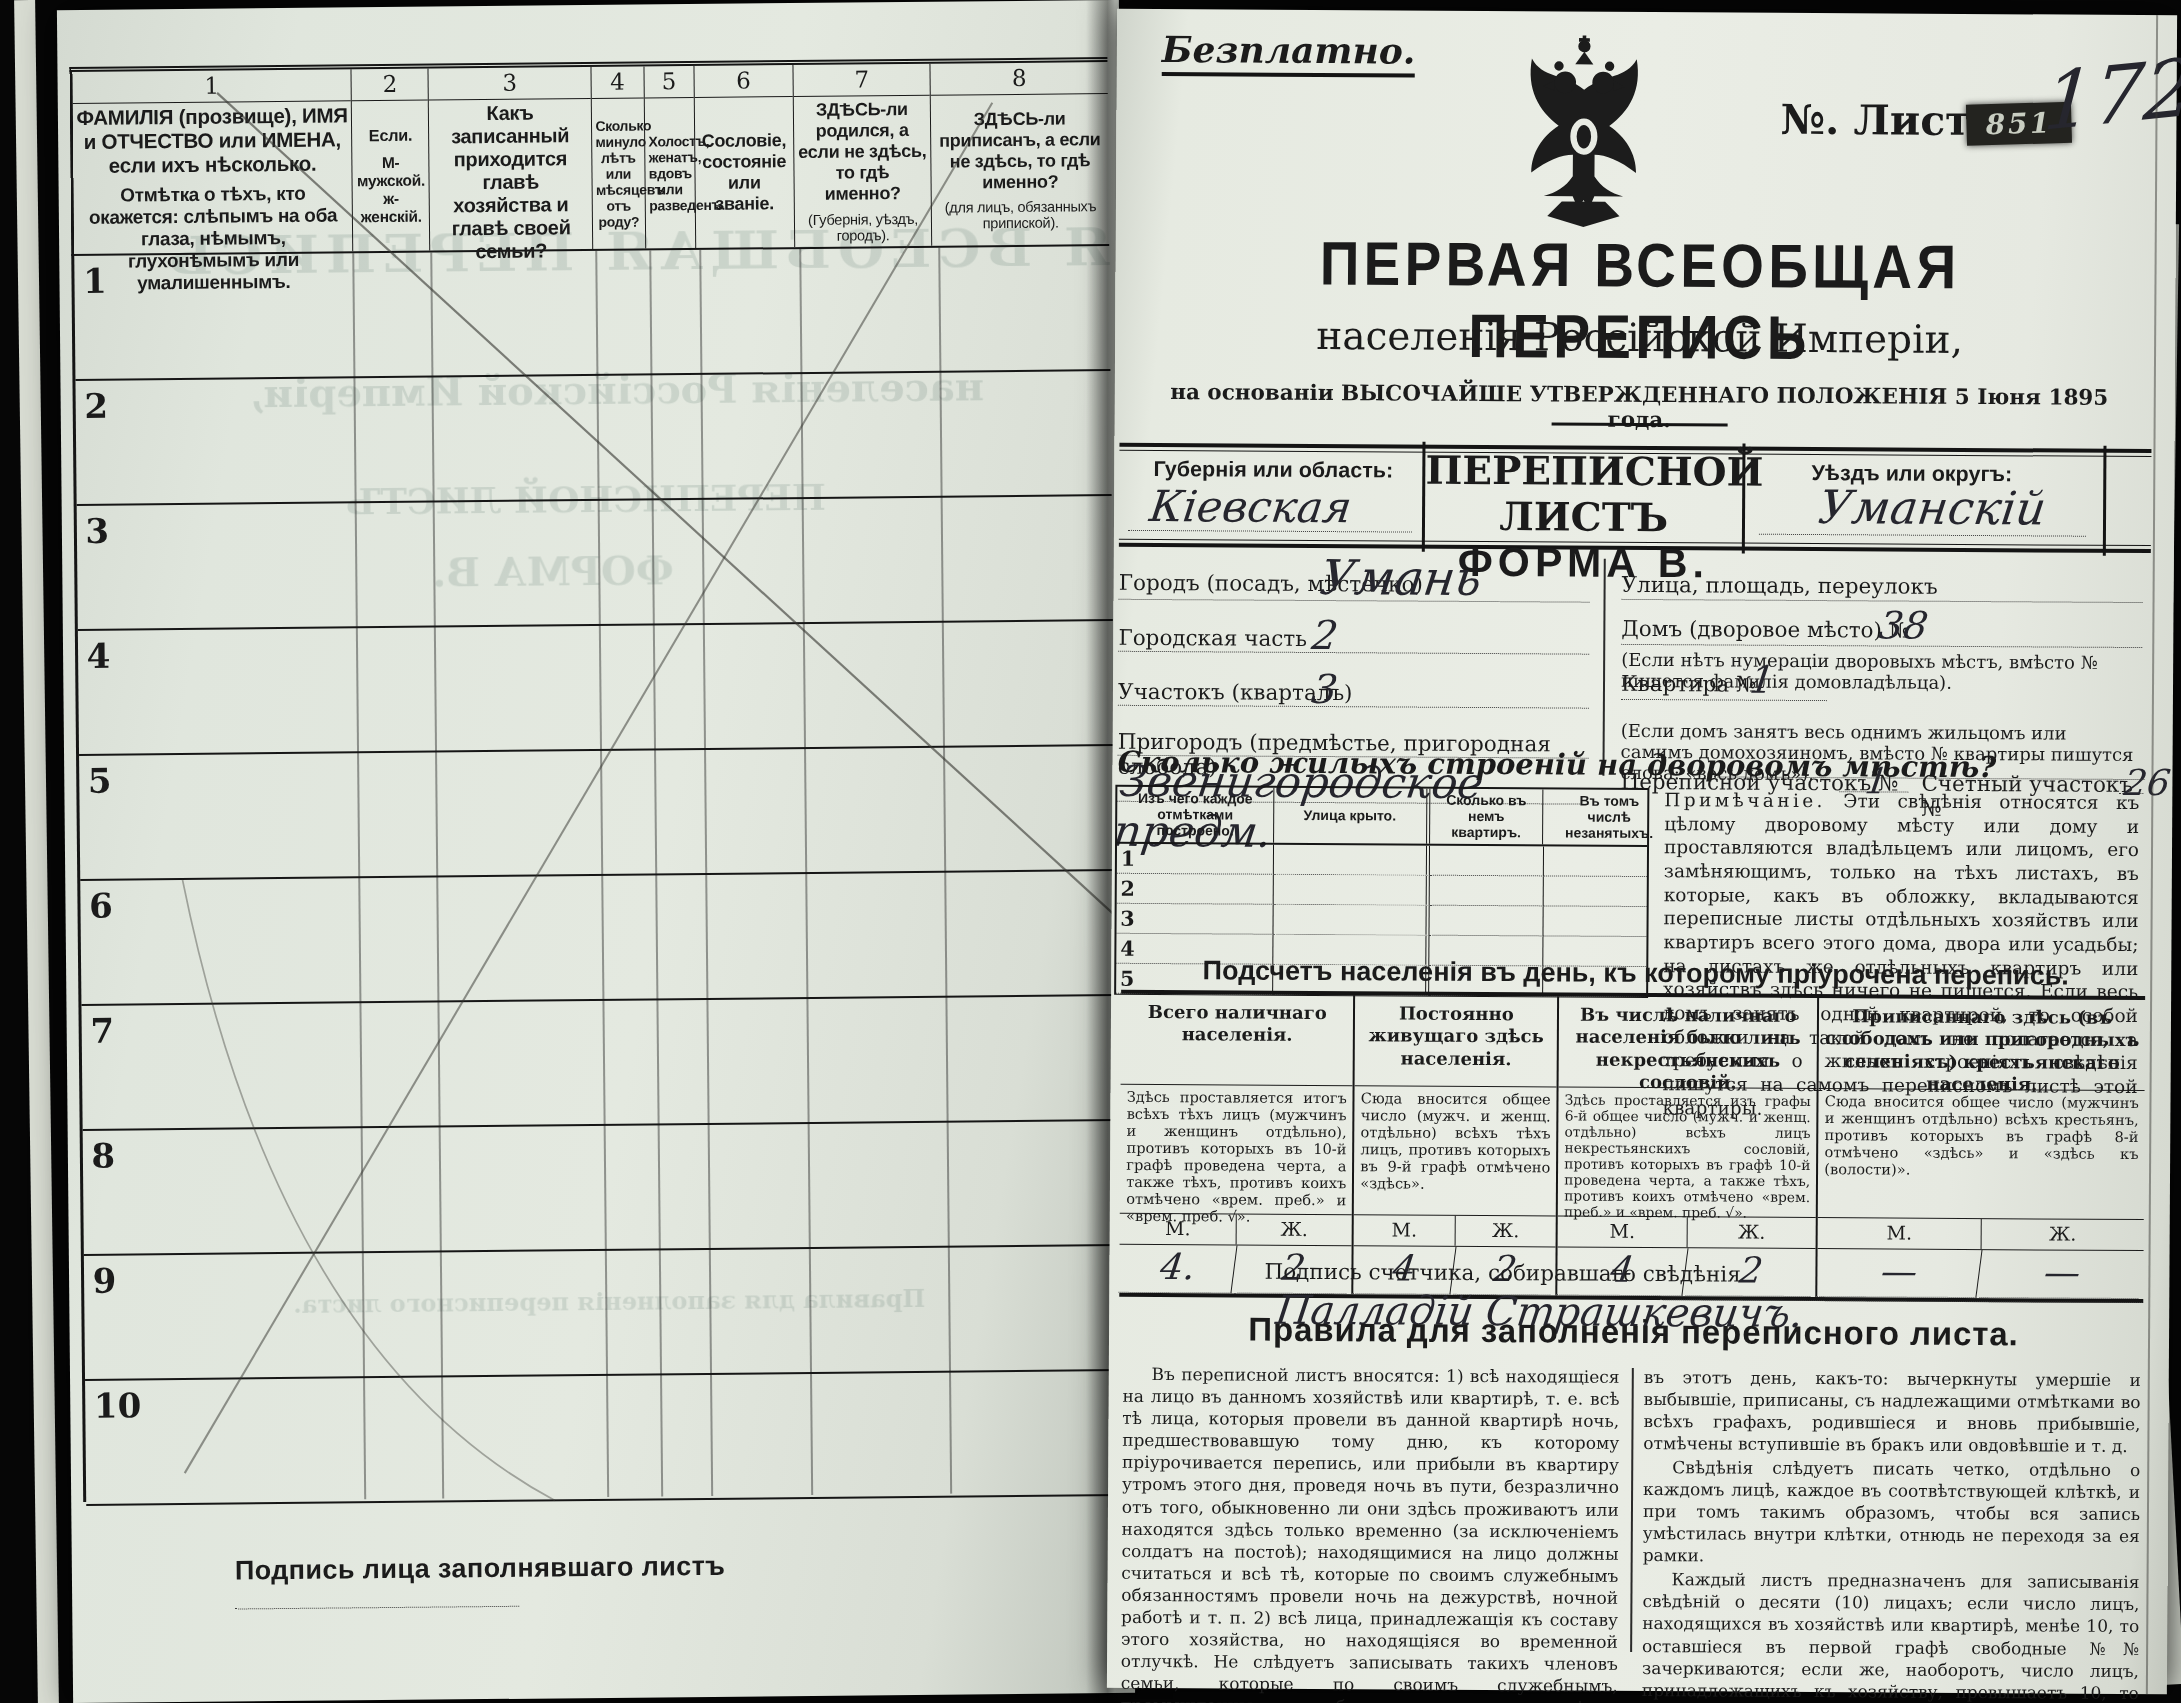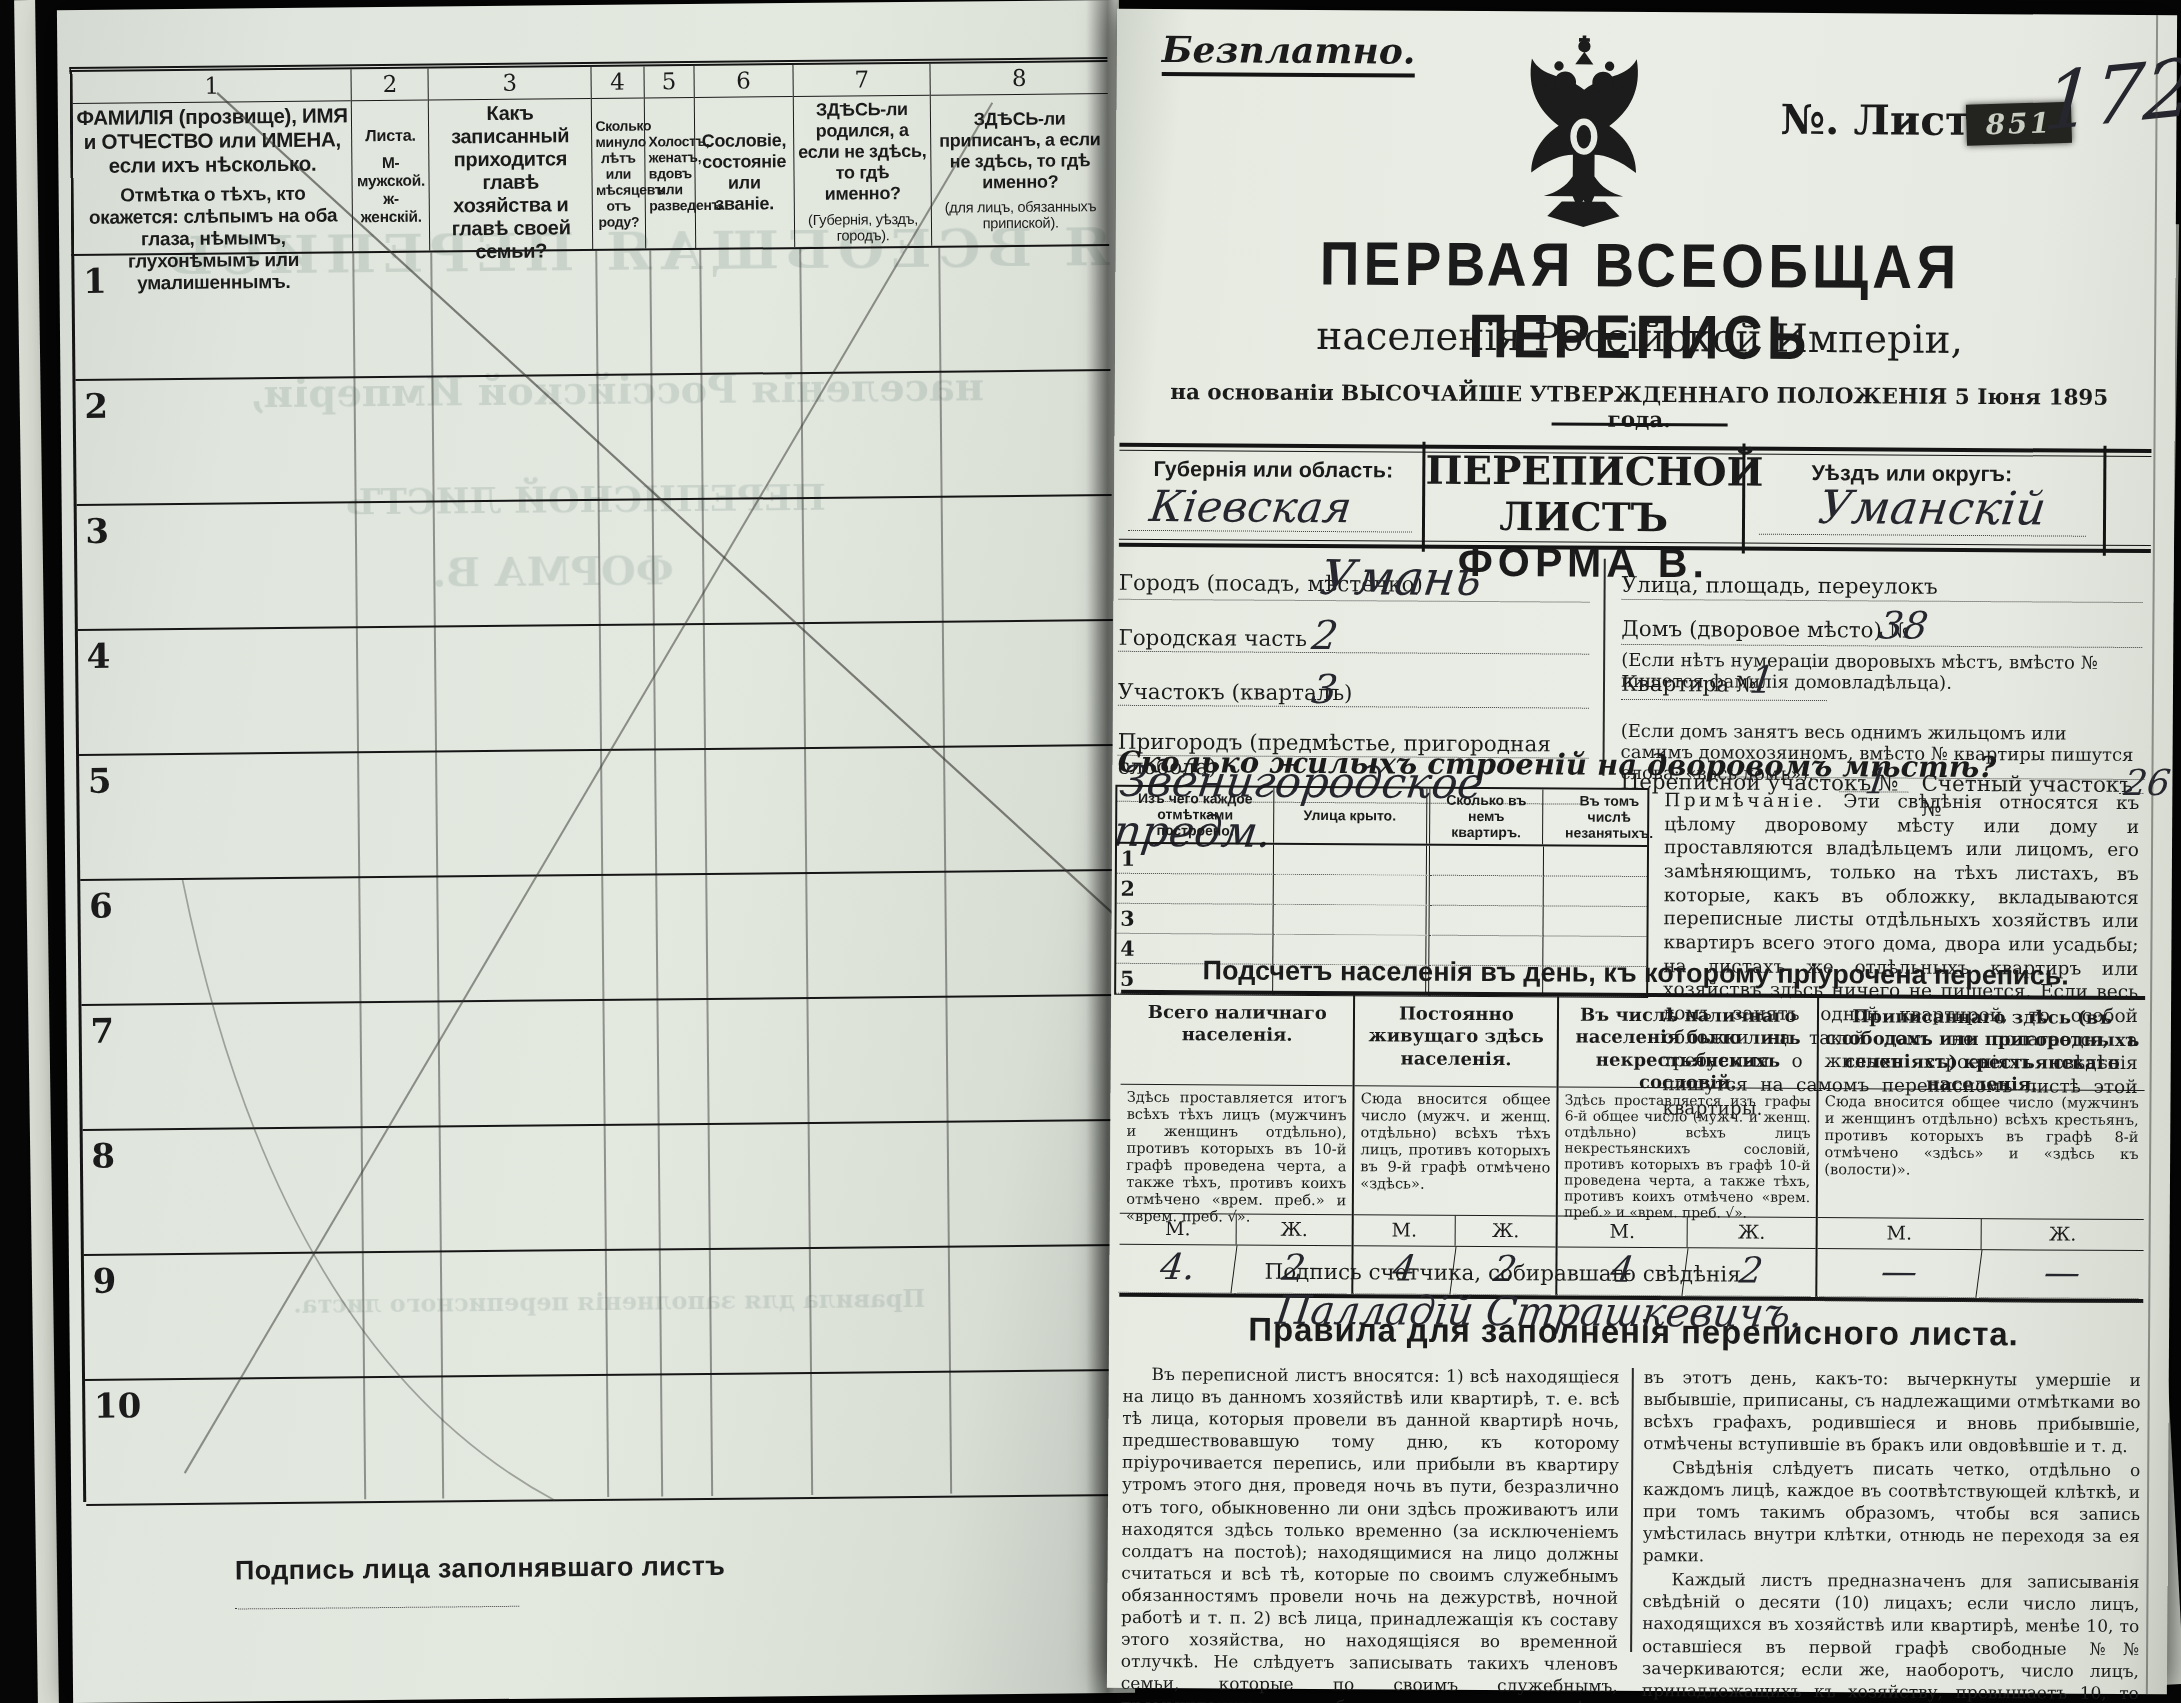--- a/index.html
+++ b/index.html
@@ -96,21 +96,21 @@
         <div class="lp-col" style="width:280px;">
           <div class="lp-colnum">1</div>
           <div class="lp-coltext" style="font-size:20.6px;">
             <div>ФАМИЛІЯ (прозвище), ИМЯ и ОТЧЕСТВО или ИМЕНА, если ихъ нѣсколько.</div>
             <div style="font-size:19px;margin-top:6.9px;">Отмѣтка о тѣхъ, кто окажется: слѣпымъ на оба глаза, нѣмымъ, глухонѣмымъ или умалишеннымъ.</div>
           </div>
         </div>
         <div class="lp-col" style="width:77px;">
           <div class="lp-colnum">2</div>
           <div class="lp-coltext" style="font-size:16.3px;">
-            <div>Листа.</div>
+            <div>Если.</div>
             <div style="font-size:15.5px;margin-top:8.6px;">М-мужской. ж-женскій.</div>
           </div>
         </div>
         <div class="lp-col" style="width:163px;">
           <div class="lp-colnum">3</div>
           <div class="lp-coltext" style="font-size:20px;">Какъ записанный приходится главѣ хозяйства и главѣ своей семьи?</div>
         </div>
         <div class="lp-col" style="width:53px;">
           <div class="lp-colnum">4</div>
           <div class="lp-coltext" style="font-size:14px;">Сколько минуло лѣтъ или мѣсяцевъ отъ роду?</div>

